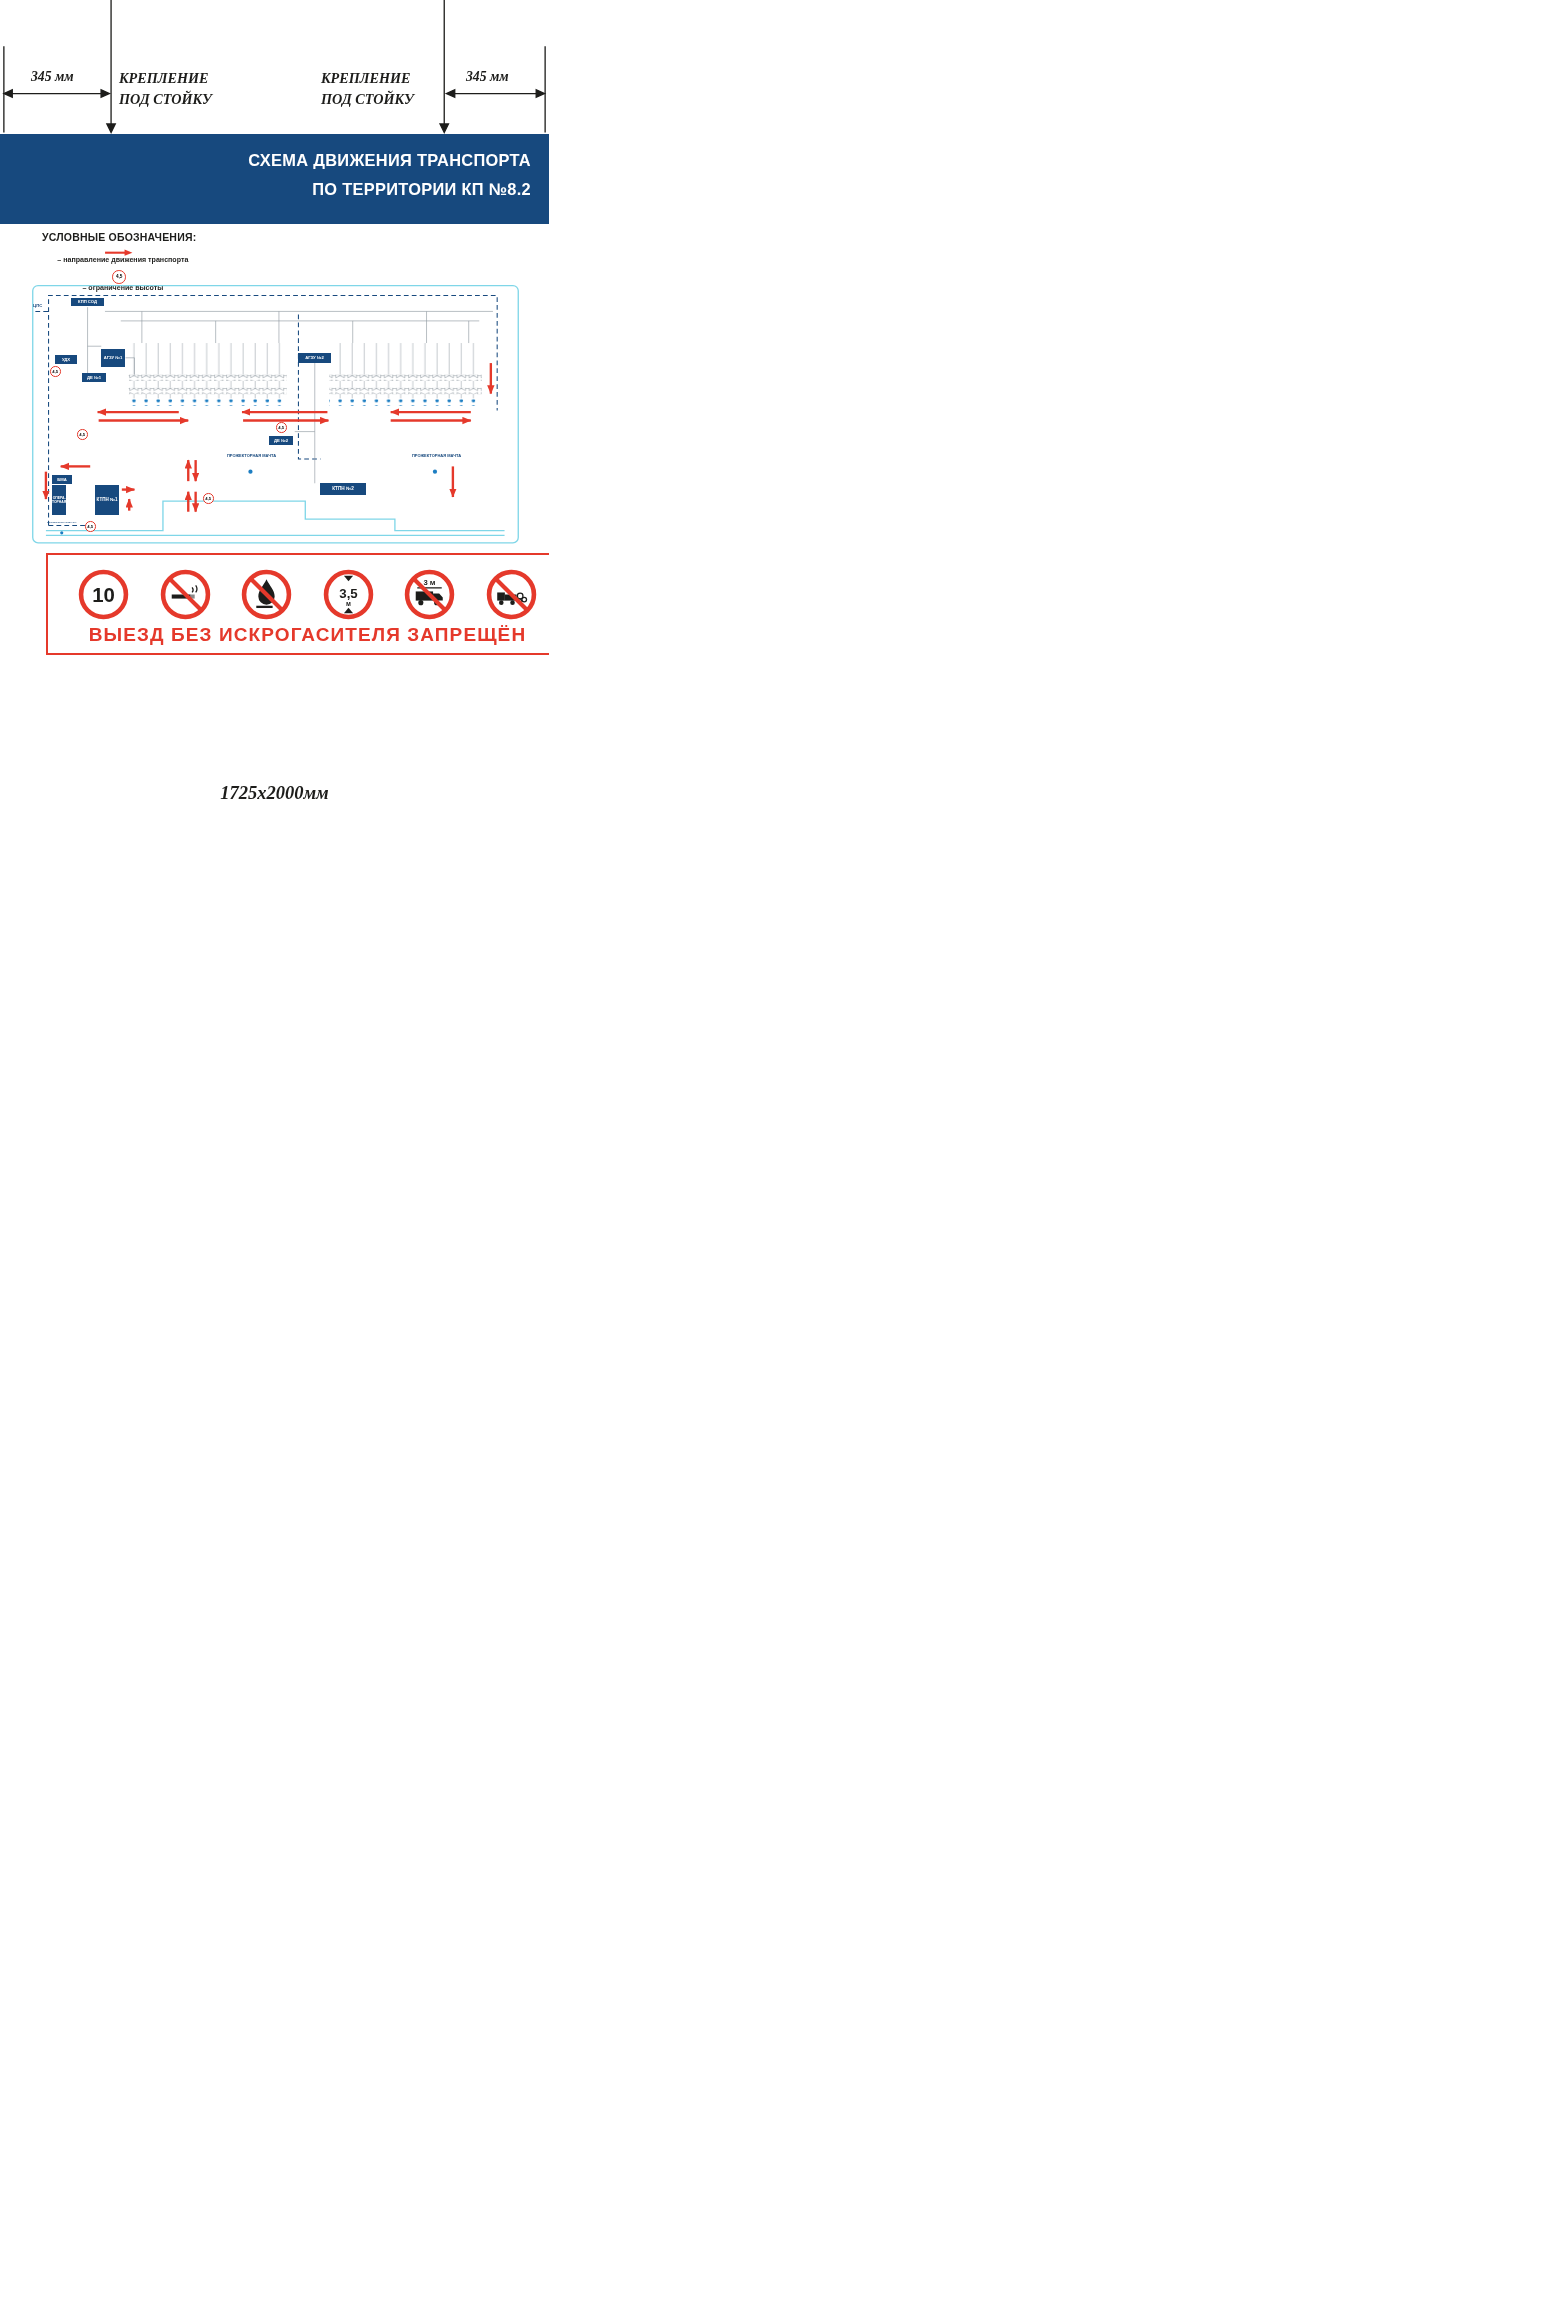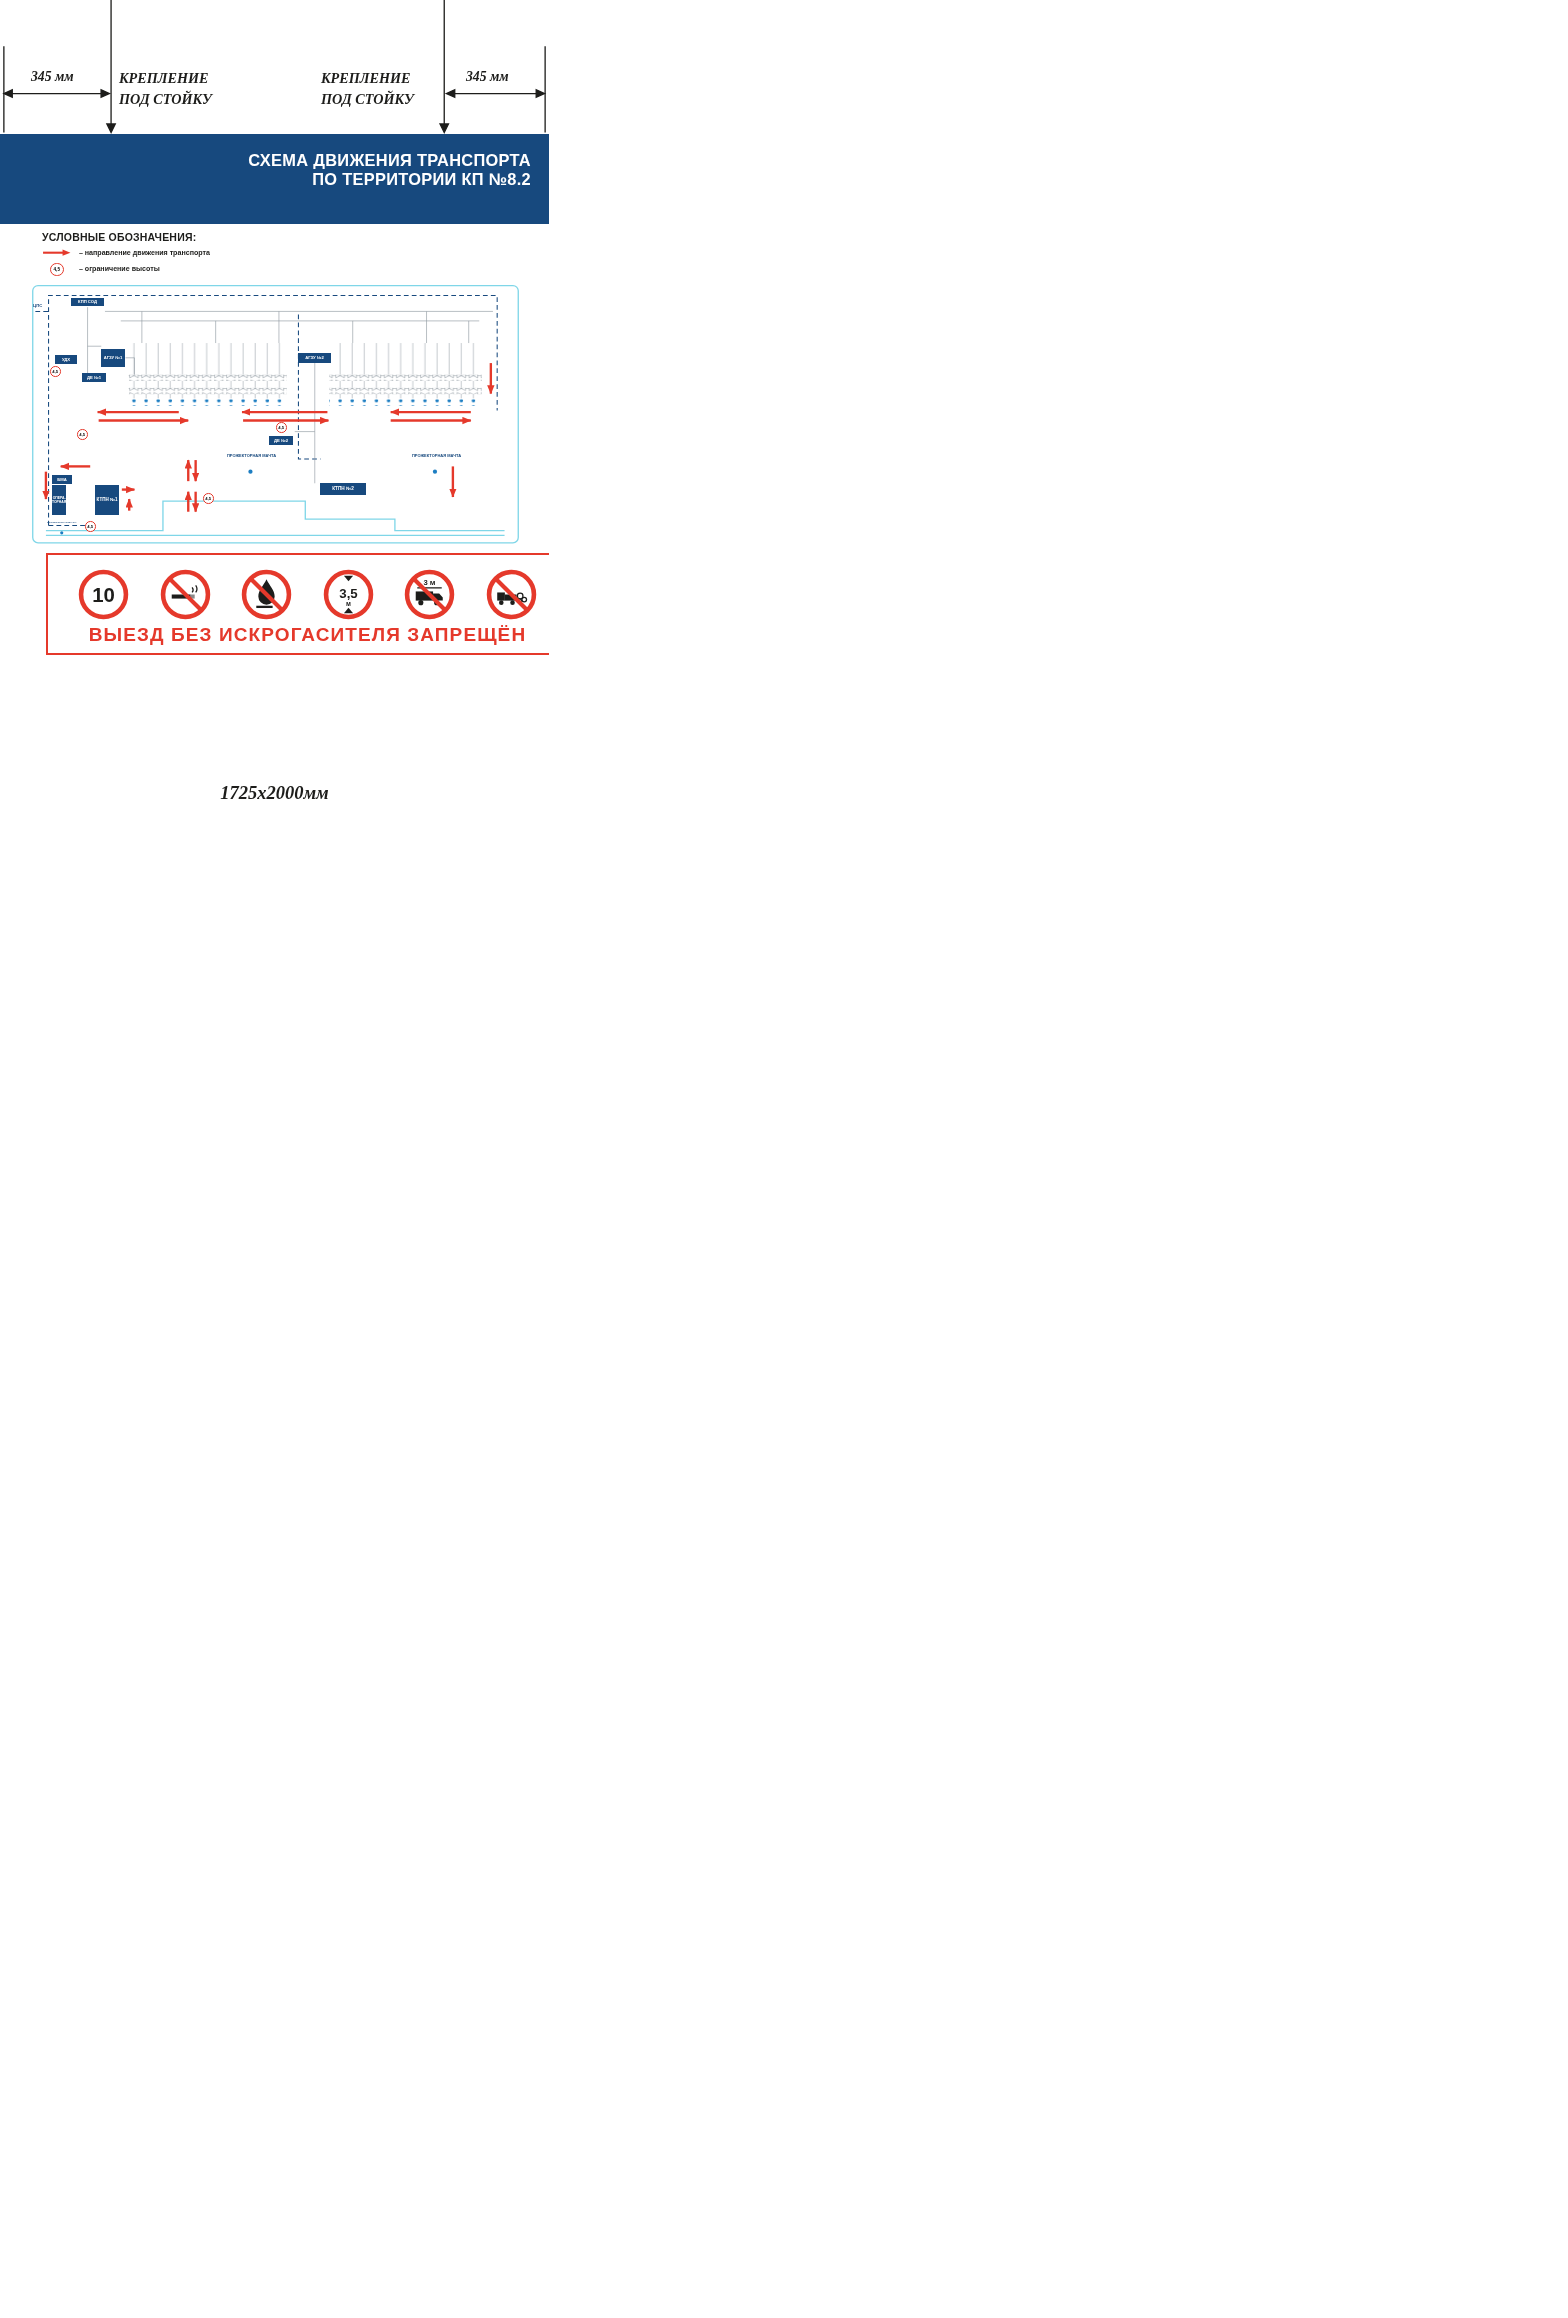--- a/index.html
+++ b/index.html
@@ -21,26 +21,26 @@
   .dim-left{left:31px;top:69px;}
   .dim-right{left:466px;top:69px;}
   .mount{position:absolute;font-size:14.2px;line-height:1.45;}
   .mount-left{left:119px;top:68px;}
   .mount-right{left:321px;top:68px;}
 
   
   .header-band{position:absolute;left:0;top:134px;width:100%;height:90px;background:var(--navy);
                text-align:right;padding-right:18px;box-sizing:border-box;}
   .title-l1{margin-top:17px;color:#fff;font-weight:bold;font-size:16.4px;letter-spacing:0.3px;}
-  .title-l2{margin-top:0;color:#fff;font-weight:bold;font-size:16.4px;letter-spacing:0.3px;}
+  .title-l2{margin-top:10px;color:#fff;font-weight:bold;font-size:16.4px;letter-spacing:0.3px;}
 
   
   .legend{position:absolute;left:42px;top:231px;}
   .legend-title{font-size:10.5px;font-weight:bold;color:var(--ink);letter-spacing:0.2px;}
-  .legend-row{display:flex;align-items:center;margin-top:5.8px;}
+  .legend-row{display:flex;align-items:center;margin-top:5.8px;flex-direction:column;}
   .legend-sym{width:29.5px;display:flex;justify-content:center;align-items:center;}
   .legend-label{font-size:7.1px;font-weight:bold;color:var(--ink);margin-left:7.4px;}
   .hsign{width:11.6px;height:11.6px;border:1.1px solid var(--red);border-radius:50%;background:#fff;
          color:#000;font-size:4.7px;font-weight:bold;display:flex;align-items:center;justify-content:center;}
 
   
   .map{position:absolute;left:31px;top:284px;width:489px;height:262px;}
   .map-svg{position:absolute;left:0;top:0;}
   .blk{position:absolute;background:var(--navy);color:#fff;font-weight:bold;
        display:flex;align-items:center;justify-content:center;text-align:center;line-height:1.2;}

